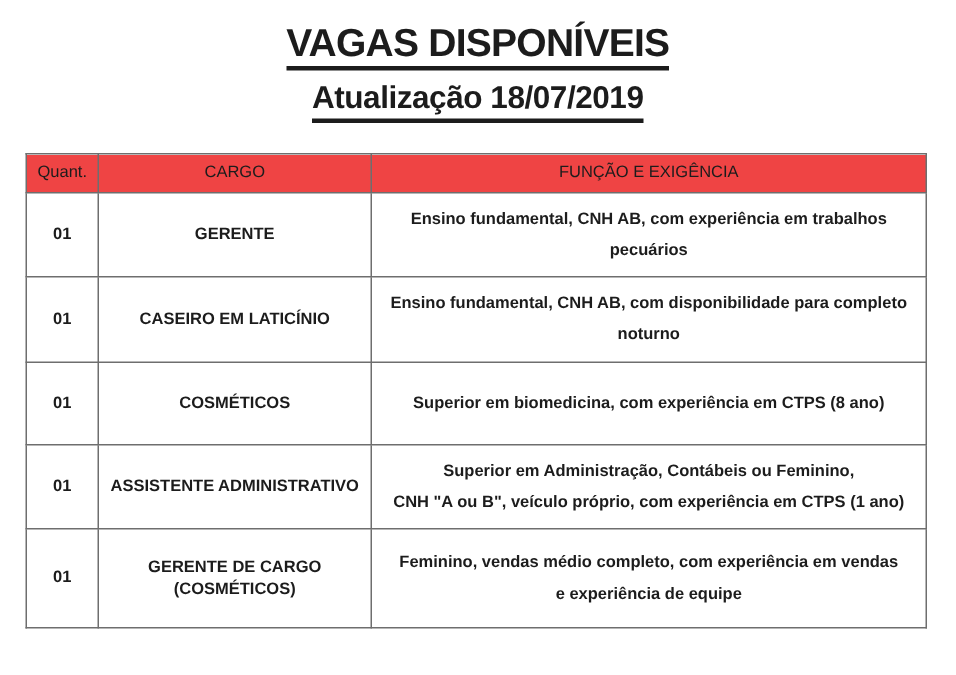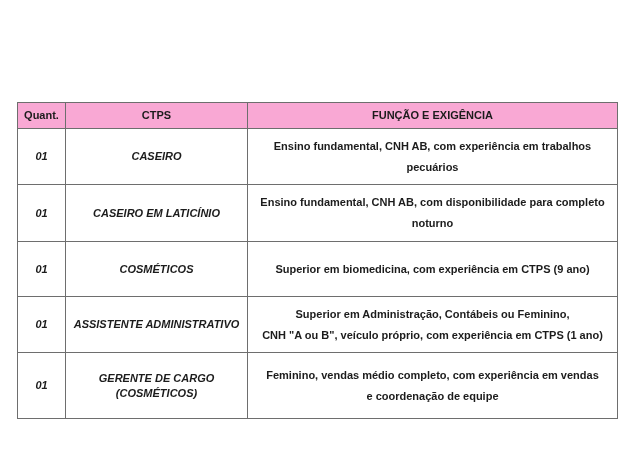--- a/index.html
+++ b/index.html
@@ -61,87 +61,93 @@
     vertical-align: middle;
     font-size: 11px;
     line-height: 1.35;
     padding: 2px 6px;
     overflow: hidden;
   }
   col.c-quant  { width: 48px; }
   col.c-cargo  { width: 182px; }
   col.c-funcao { width: 370px; }
   thead tr { height: 26px; }
-  thead th { font-weight: bold; background: #f9a8d4; }
+  thead th { font-weight: normal; background: #ef4444; }
   tbody tr { height: 56px; }
   tbody tr:nth-child(2) { height: 57px; }
   tbody tr:nth-child(3) { height: 55px; }
   tbody tr:last-child   { height: 66px; }
-  td.quant-cell, td.cargo-cell { font-weight: bold; font-style: italic; }
+  td.quant-cell, td.cargo-cell { font-weight: bold; }
   td.funcao-cell { font-weight: bold; }
   .funcao-line { line-height: 1.9; }
 </style>
 </head>
 <body>
 
 <div class="page">
 
+  <div class="title-wrap">
+    <span class="doc-title">VAGAS DISPONÍVEIS</span>
+  </div>
 
+  <div class="subtitle-wrap">
+    <span class="doc-subtitle">Atualização 18/07/2019</span>
+  </div>
 
   <table class="jobs">
     <colgroup>
       <col class="c-quant">
       <col class="c-cargo">
       <col class="c-funcao">
     </colgroup>
     <thead>
       <tr>
         <th>Quant.</th>
-        <th>CTPS</th>
+        <th>CARGO</th>
         <th>FUNÇÃO E EXIGÊNCIA</th>
       </tr>
     </thead>
     <tbody>
     <tr>
       <td class="quant-cell">01</td>
-      <td class="cargo-cell">CASEIRO</td>
+      <td class="cargo-cell">GERENTE</td>
       <td class="funcao-cell">
             <div class="funcao-line">Ensino fundamental, CNH AB, com experiência em trabalhos pecuários</div>
           </td>
     </tr>
 
     <tr>
       <td class="quant-cell">01</td>
       <td class="cargo-cell">CASEIRO EM LATICÍNIO</td>
       <td class="funcao-cell">
             <div class="funcao-line">Ensino fundamental, CNH AB, com disponibilidade para completo noturno</div>
           </td>
     </tr>
 
     <tr>
       <td class="quant-cell">01</td>
       <td class="cargo-cell">COSMÉTICOS</td>
       <td class="funcao-cell">
-            <div class="funcao-line">Superior em biomedicina, com experiência em CTPS (9 ano)</div>
+            <div class="funcao-line">Superior em biomedicina, com experiência em CTPS (8 ano)</div>
           </td>
     </tr>
 
     <tr>
       <td class="quant-cell">01</td>
       <td class="cargo-cell">ASSISTENTE ADMINISTRATIVO</td>
       <td class="funcao-cell">
             <div class="funcao-line">Superior em Administração, Contábeis ou Feminino,</div>
             <div class="funcao-line">CNH "A ou B", veículo próprio, com experiência em CTPS (1 ano)</div>
           </td>
     </tr>
 
     <tr>
       <td class="quant-cell">01</td>
       <td class="cargo-cell">GERENTE DE CARGO (COSMÉTICOS)</td>
       <td class="funcao-cell">
             <div class="funcao-line">Feminino, vendas médio completo, com experiência em vendas</div>
-            <div class="funcao-line">e coordenação de equipe</div>
+            <div class="funcao-line">e experiência de equipe</div>
           </td>
     </tr>
   </tbody>
   </table>
 
 </div>
 
 </body></html>

